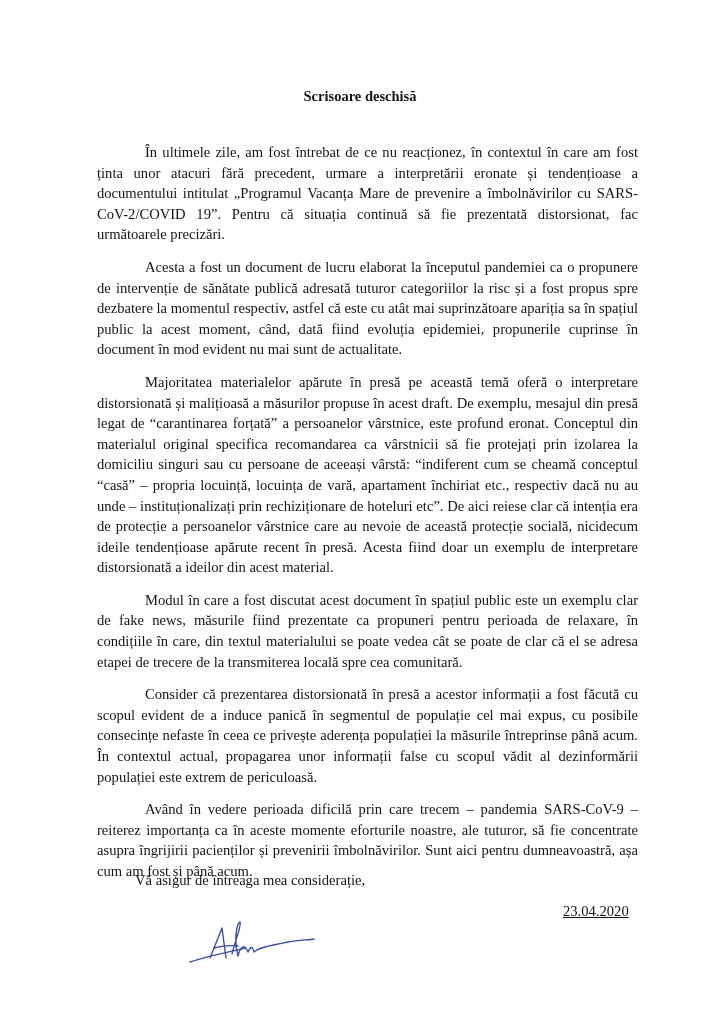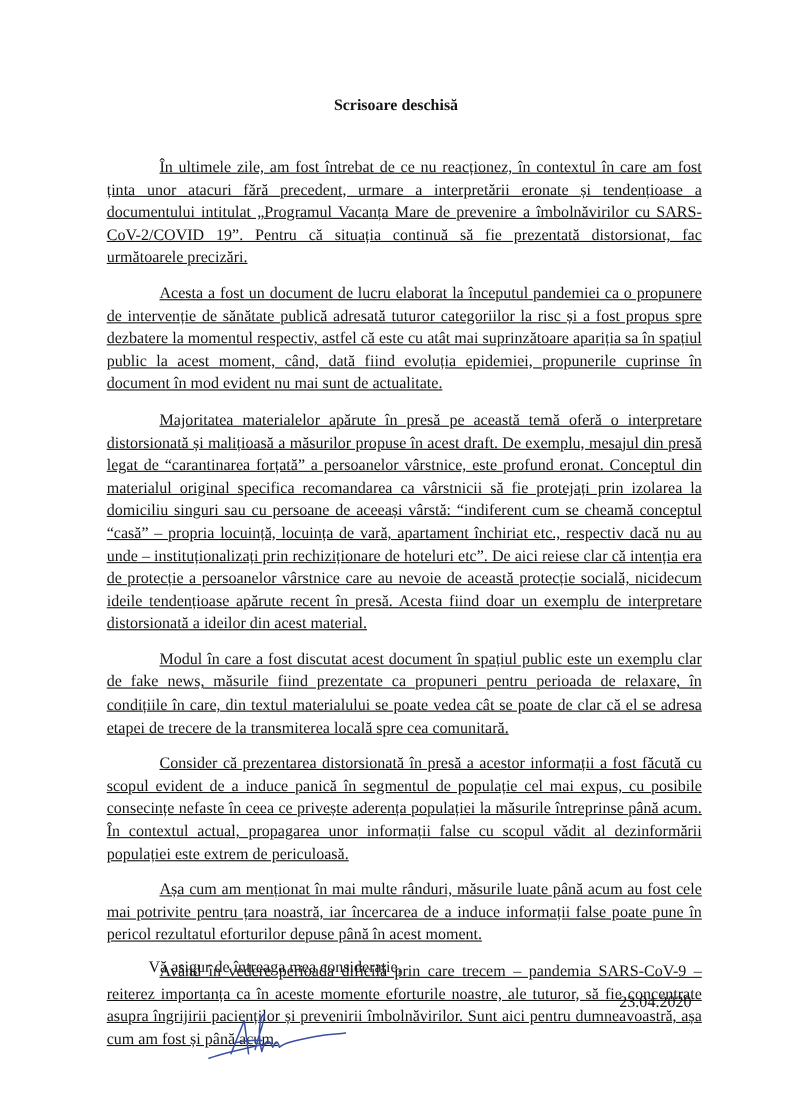--- a/index.html
+++ b/index.html
@@ -9,39 +9,38 @@
   }
   .page { position: relative; width: 720px; height: 1011px; }
   .title {
     position: absolute; top: 88px; left: 0; width: 720px; text-align: center;
     font-weight: bold; font-size: 14.5px;
   }
   .body-text {
     position: absolute; top: 142px; left: 97px; width: 557px;
     font-size: 14.6px; line-height: 20.6px; text-align: justify;
   }
-  .body-text p { margin: 0 16px 12px 0; text-indent: 48px; text-decoration: underline; }
+  .body-text p { margin: 0 16px 12px 0; text-indent: 48px; }
   .closing { position: absolute; top: 872px; left: 135px; font-size: 14.6px; text-align: right; }
   .author { position: absolute; top: 903px; left: 135px; font-size: 14.6px; }
-  .date { position: absolute; top: 903px; left: 563px; font-size: 14.6px; }
+  .date { position: absolute; top: 903px; left: 563px; font-size: 14.6px; text-decoration: underline; }
   .signature { position: absolute; top: 918px; left: 188px; width: 130px; height: 50px; }
 </style>
 </head>
 <body>
 
 <div class="page">
   <div class="title">Scrisoare deschisă</div>
 
   <div class="body-text">
     <p>În ultimele zile, am fost întrebat de ce nu reacționez, în contextul în care am fost ținta unor atacuri fără precedent, urmare a interpretării eronate și tendențioase a documentului intitulat „Programul Vacanța Mare de prevenire a îmbolnăvirilor cu SARS-CoV-2/COVID 19”. Pentru că situația continuă să fie prezentată distorsionat, fac următoarele precizări.</p>
     <p>Acesta a fost un document de lucru elaborat la începutul pandemiei ca o propunere de intervenție de sănătate publică adresată tuturor categoriilor la risc și a fost propus spre dezbatere la momentul respectiv, astfel că este cu atât mai suprinzătoare apariția sa în spațiul public la acest moment, când, dată fiind evoluția epidemiei, propunerile cuprinse în document în mod evident nu mai sunt de actualitate.</p>
     <p>Majoritatea materialelor apărute în presă pe această temă oferă o interpretare distorsionată și malițioasă a măsurilor propuse în acest draft. De exemplu, mesajul din presă legat de “carantinarea forțată” a persoanelor vârstnice, este profund eronat. Conceptul din materialul original specifica recomandarea ca vârstnicii să fie protejați prin izolarea la domiciliu singuri sau cu persoane de aceeași vârstă: “indiferent cum se cheamă conceptul “casă” – propria locuință, locuința de vară, apartament închiriat etc., respectiv dacă nu au unde – instituționalizați prin rechiziționare de hoteluri etc”. De aici reiese clar că intenția era de protecție a persoanelor vârstnice care au nevoie de această protecție socială, nicidecum ideile tendențioase apărute recent în presă. Acesta fiind doar un exemplu de interpretare distorsionată a ideilor din acest material.</p>
     <p>Modul în care a fost discutat acest document în spațiul public este un exemplu clar de fake news, măsurile fiind prezentate ca propuneri pentru perioada de relaxare, în condițiile în care, din textul materialului se poate vedea cât se poate de clar că el se adresa etapei de trecere de la transmiterea locală spre cea comunitară.</p>
     <p>Consider că prezentarea distorsionată în presă a acestor informații a fost făcută cu scopul evident de a induce panică în segmentul de populație cel mai expus, cu posibile consecințe nefaste în ceea ce privește aderența populației la măsurile întreprinse până acum. În contextul actual, propagarea unor informații false cu scopul vădit al dezinformării populației este extrem de periculoasă.</p>
-    <p>Așa cum am menționat în mai multe rânduri, măsurile luate până acum au fost cele mai potrivite pentru țara noastră, iar încercarea de a induce informații false poate pune în pericol rezultatul eforturilor depuse până în acest moment.</p>
     <p>Având în vedere perioada dificilă prin care trecem – pandemia SARS-CoV-9 – reiterez importanța ca în aceste momente eforturile noastre, ale tuturor, să fie concentrate asupra îngrijirii pacienților și prevenirii îmbolnăvirilor. Sunt aici pentru dumneavoastră, așa cum am fost și până acum.</p>
   </div>
 
   <div class="closing">Vă asigur de întreaga mea considerație,</div>
   <div class="date">23.04.2020</div>
 
   <svg class="signature" viewBox="0 0 130 50">
     <g fill="none" stroke="#3a4fa0" stroke-width="1.4" stroke-linecap="round" stroke-linejoin="round">
       <path d="M2 44 C 20 38, 40 34, 58 30"></path>
       <path d="M22 40 L 34 10 L 38 40"></path>

